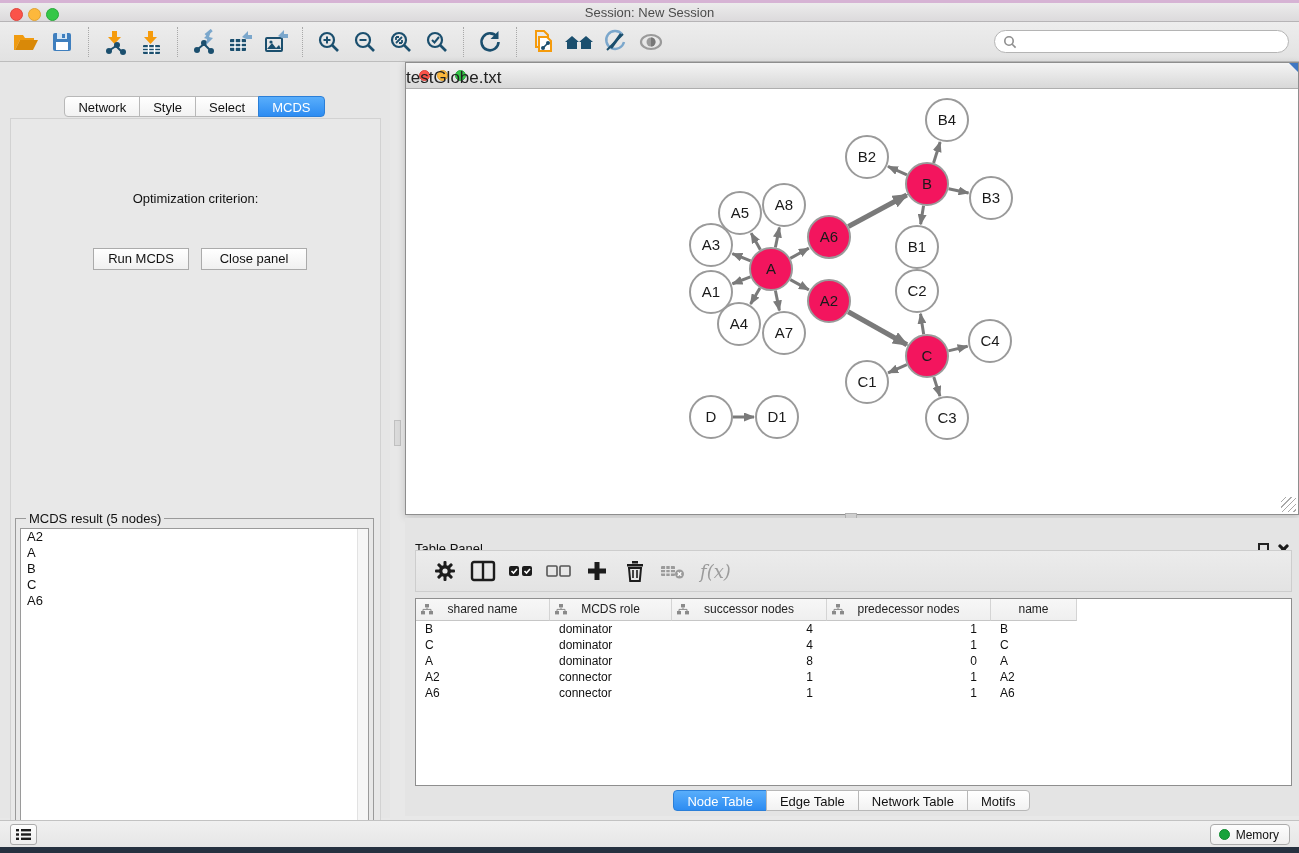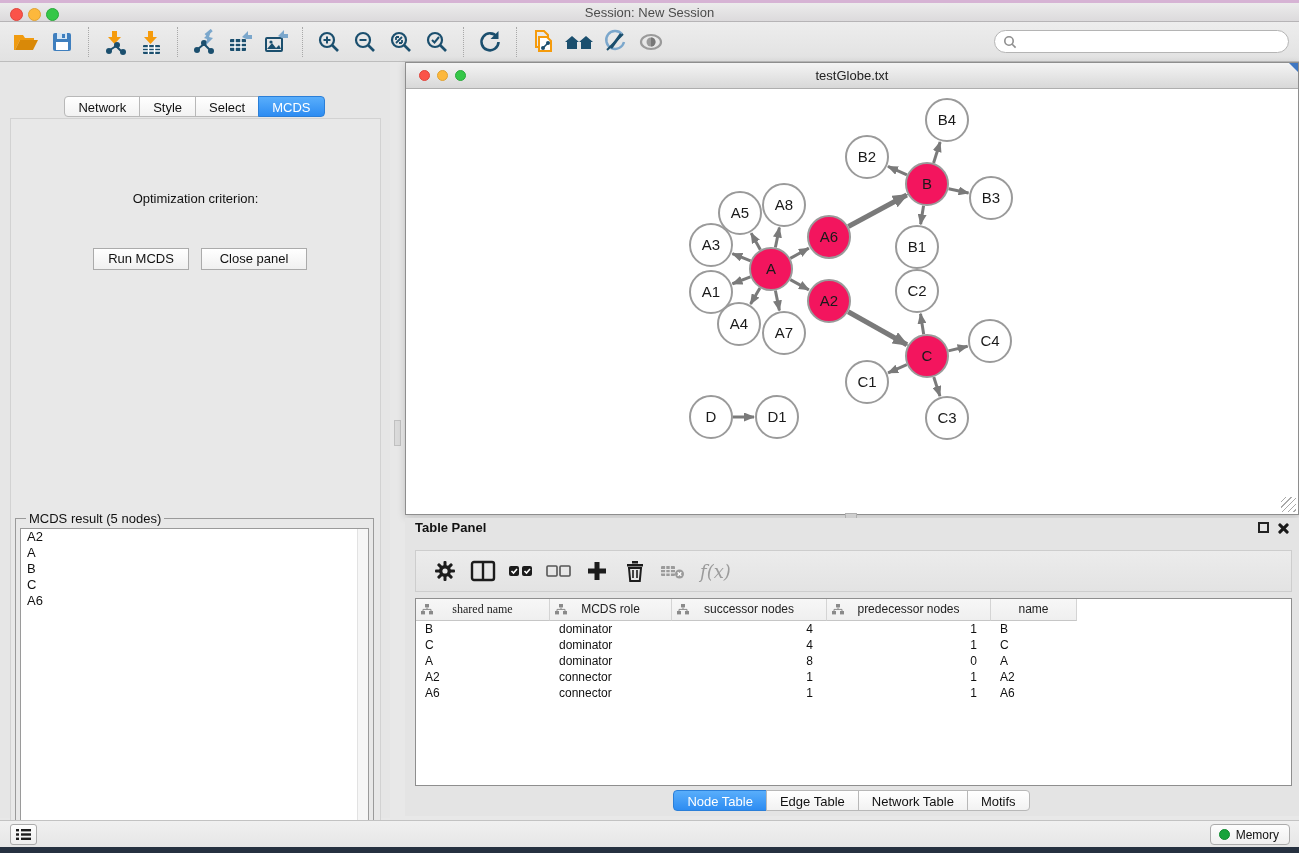--- a/index.html
+++ b/index.html
@@ -69,38 +69,38 @@
   fieldset.mcds legend { font-size:13px; color:#111; margin-left:10px; padding:0 3px; }
   .mcds-list { position:absolute; left:4px; right:4px; top:2px; bottom:6px; background:#fff; border:1px solid #9a9a9a; overflow:hidden; }
   .mcds-list .sctrack { position:absolute; right:0; top:0; bottom:0; width:11px; background:#f6f6f6; border-left:1px solid #e2e2e2; }
   .list-item { font-size:13px; color:#111; line-height:16px; padding-left:6px; }
 
   
   .netwin { position:absolute; left:405px; top:62px; width:894px; height:453px;
     background:#fff; border:1px solid #8e8e8e; box-shadow:0 2px 8px rgba(0,0,0,.18); }
   .netwin .wtitle { position:absolute; left:0; top:0; width:100%; height:26px;
     background:linear-gradient(#f4f4f4,#d8d8d8); border-bottom:1px solid #aeaeae; }
-  .netwin .wtitle .title { position:absolute; left:0; right:0; top:5px; text-align:center; font-size:13px; color:#222; }
+  .netwin .wtitle .title { position:absolute; left:0; right:0; top:5px; text-align:left; font-size:17px; color:#222; }
   .nlight { position:absolute; top:7px; width:11px; height:11px; border-radius:50%; }
   .nlight.red { left:13px; background:#fb5349; border:1px solid #e0443c; }
   .nlight.yellow { left:31px; background:#fdb83c; border:1px solid #e0a232; }
   .nlight.green { left:49px; background:#35c748; border:1px solid #2aa93c; }
   .corner-tri { position:absolute; right:0; top:0; width:0; height:0;
     border-left:9px solid transparent; border-top:9px solid #3f77c2; }
   .canvas { position:absolute; left:1px; top:26px; width:890px; height:424px; background:#fff; }
   .grip { position:absolute; right:2px; bottom:2px; width:15px; height:15px;
     background:repeating-linear-gradient(135deg, transparent 0 3px, #a9a9a9 3px 4px); }
 
   .hdivider { position:absolute; left:405px; top:515px; width:894px; height:3px; }
   .hhandle { position:absolute; left:440px; top:-2px; width:12px; height:6px; background:#cfcfcf; border:1px solid #b0b0b0; }
   .vhandle { position:absolute; left:394px; top:420px; width:7px; height:26px; background:#dadada; border:1px solid #c0c0c0; }
 
   
   .tpanel { position:absolute; left:405px; top:518px; width:894px; height:298px; background:#e4e4e4; }
-  .tpanel .panel-head { top:0;font-weight:bold; }
+  .tpanel .panel-head { top:21px; }
   .tpanel .float-ic { right:30px; } .tpanel .close-ic { right:10px; }
   .ttoolbar { position:absolute; left:10px; top:32px; width:877px; height:42px;
     background:linear-gradient(#ececec,#e3e3e3); border:1px solid #cdcdcd;
     display:flex; align-items:center; padding-left:12px; }
   .ttb { height:34px; min-width:34px; display:flex; align-items:center; justify-content:center; margin-right:4px; }
   .fx-label { font-family:"DejaVu Serif", serif; font-style:italic; font-size:18px; color:#9b9b9b; margin-left:6px; }
 
   .datatable { position:absolute; left:10px; top:80px; width:877px; height:188px; background:#fff; border:1px solid #8e8e8e; overflow:hidden; }
   .thead { display:flex; height:22px; }
   .th { position:relative; background:linear-gradient(#f7f7f7,#efefef); border-right:1px solid #d4d4d4; border-bottom:1px solid #c6c6c6;
@@ -494,21 +494,21 @@
             </g>
             <circle cx="19.5" cy="14" r="4.5" fill="#9b9b9b"></circle>
             <path d="M17.7 12.2l3.6 3.6M21.3 12.2l-3.6 3.6" stroke="#fff" stroke-width="1.4"></path>
           </svg>
       </span>
       <span class="fx-label">f(x)</span>
     </div>
 
     <div class="datatable">
       <div class="thead" id="table-head">
-          <div class="th" style="width: 134px; font-family: Liberation Serif, serif;"><svg width="12" height="11" viewBox="0 0 12 11">
+          <div class="th" style="width: 134px;"><svg width="12" height="11" viewBox="0 0 12 11">
               <g fill="#8a8a8a">
                 <rect x="4" y="0" width="4" height="3.4"></rect>
                 <rect x="0" y="7" width="4" height="3.4"></rect>
                 <rect x="8" y="7" width="4" height="3.4"></rect>
               </g>
               <path d="M6 3.4v2M2 7V5.4h8V7" stroke="#8a8a8a" stroke-width="1" fill="none"></path>
             </svg><span>shared name</span></div>
           <div class="th" style="width: 122px;"><svg width="12" height="11" viewBox="0 0 12 11">
               <g fill="#8a8a8a">
                 <rect x="4" y="0" width="4" height="3.4"></rect>

